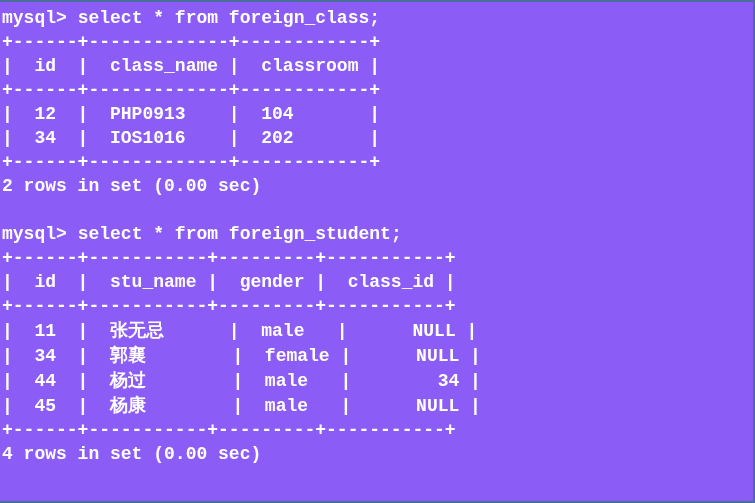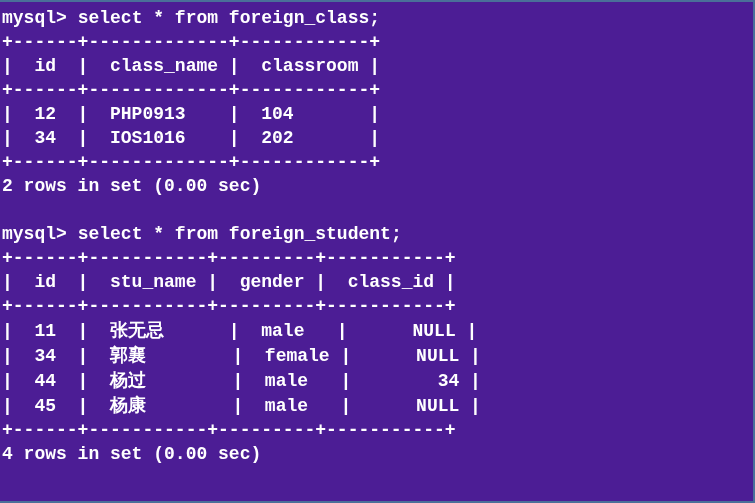--- a/index.html
+++ b/index.html
@@ -4,21 +4,21 @@
 <style>
   html, body {
     margin: 0;
     padding: 0;
     background: #000;
     width: 755px;
     height: 503px;
     overflow: hidden;
   }
   .terminal {
-    background: #4c1d95;
+    background: #8b5cf6;
     color: #fff;
     font-family: "Courier New", Consolas, monospace;
     font-size: 18px;
     font-weight: bold;
     line-height: 24px;
     padding: 4px 6px 8px 2px;
     width: 755px;
     height: 503px;
     box-sizing: border-box;
     border: 2px solid #4a6f99;

